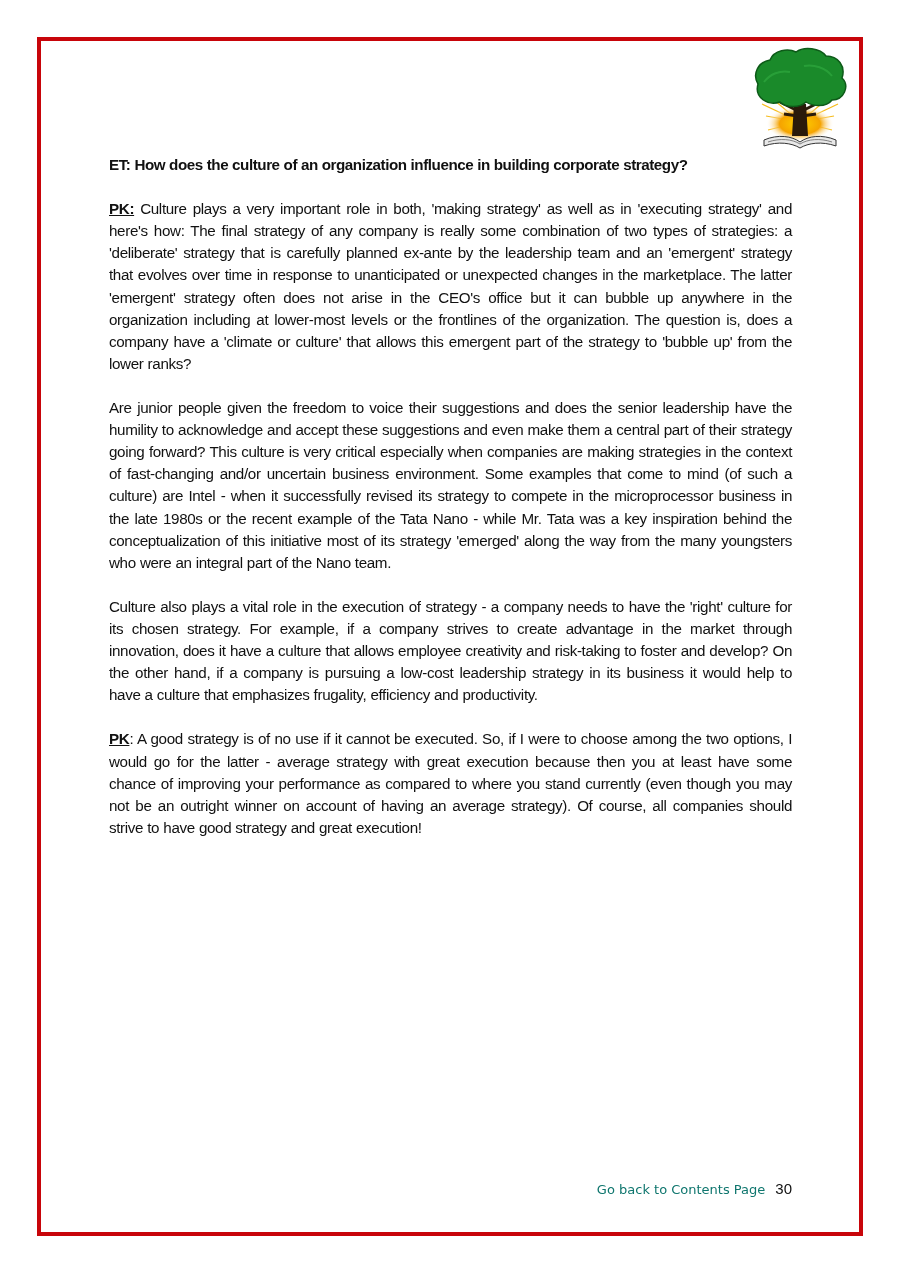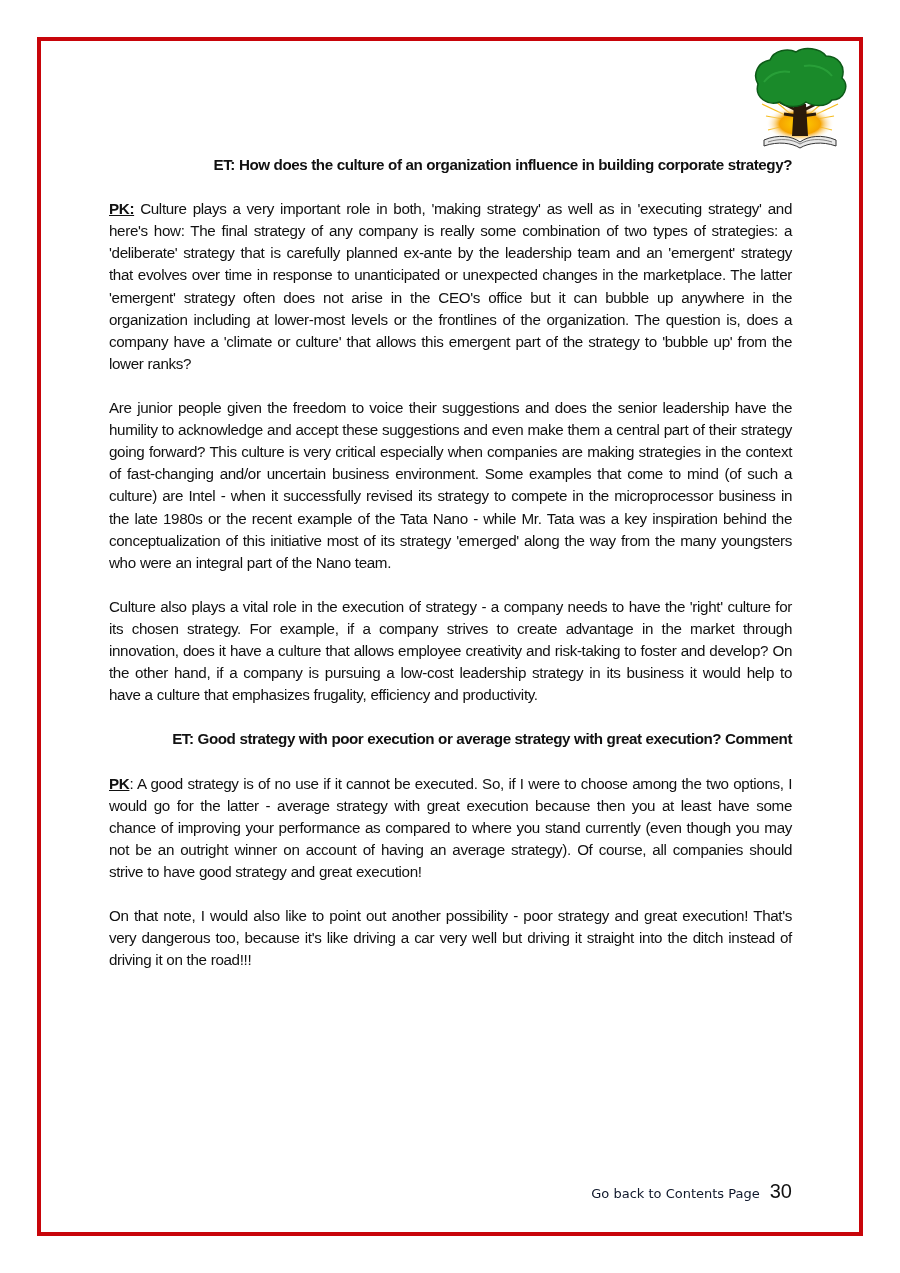--- a/index.html
+++ b/index.html
@@ -8,30 +8,30 @@
       position: absolute; left: 37px; top: 37px; width: 818px; height: 1191px;
       border: 4px solid #c8050a; box-sizing: content-box;
     }
     .logo { position: absolute; left: 744px; top: 44px; width: 112px; height: 112px; }
     .content {
       position: absolute; left: 109px; top: 154px; width: 683px;
       font-family: "Liberation Sans", sans-serif; font-size: 15.2px; line-height: 22.1px;
       color: #111; letter-spacing: -0.35px; word-spacing: 0.2px;
     }
     .content p { margin: 0 0 22.1px 0; text-align: justify; }
-    .content p.q { font-weight: bold; text-align: right; letter-spacing: -0.45px; }
+    .content p.q { font-weight: bold; text-align: left; letter-spacing: -0.45px; }
     .content p.last { text-align: justify; text-align-last: left; margin-top: 16px; }
     .lbl { font-weight: bold; text-decoration: underline; }
     .footer {
       position: absolute; top: 1180px; right: 108px;
       font-family: "DejaVu Sans", sans-serif; font-size: 13px; color: #444;
       display: flex; align-items: baseline; gap: 10px;
     }
-    .footer .pg { font-family: "Liberation Sans", sans-serif; font-size: 20px; color: #111; }
-    .footer a { color: #0f172a; text-decoration: none; }
+    .footer .pg { font-family: "Liberation Sans", sans-serif; font-size: 15px; color: #111; }
+    .footer a { color: #0f766e; text-decoration: none; }
   </style>
 </head>
 <body>
 
 <div class="frame"></div>
 
 <div class="logo">
   <svg width="112" height="112" viewBox="0 0 112 112">
     <defs>
       <radialGradient id="glow" cx="50%" cy="55%" r="50%">
@@ -58,21 +58,19 @@
     <path d="M20 96 C34 90 48 92 56 98 C64 92 78 90 92 96 L92 102 C78 97 64 99 56 104 C48 99 34 97 20 102 Z" fill="#e8e8e8" stroke="#333" stroke-width="1"></path>
     <path d="M24 98 C36 94 48 95 56 100 M88 98 C76 94 64 95 56 100" stroke="#666" stroke-width="0.8" fill="none"></path>
   </svg>
 </div>
 
 <div class="content">
   <p class="q"><span>ET:</span><span> How does the culture of an organization influence in building corporate strategy?</span></p>
   <p><span class="lbl">PK:</span><span> Culture plays a very important role in both, 'making strategy' as well as in 'executing strategy' and here's how: The final strategy of any company is really some combination of two types of strategies: a 'deliberate' strategy that is carefully planned ex-ante by the leadership team and an 'emergent' strategy that evolves over time in response to unanticipated or unexpected changes in the marketplace. The latter 'emergent' strategy often does not arise in the CEO's office but it can bubble up anywhere in the organization including at lower-most levels or the frontlines of the organization. The question is, does a company have a 'climate or culture' that allows this emergent part of the strategy to 'bubble up' from the lower ranks?</span></p>
   <p class="last">Are junior people given the freedom to voice their suggestions and does the senior leadership have the humility to acknowledge and accept these suggestions and even make them a central part of their strategy going forward? This culture is very critical especially when companies are making strategies in the context of fast-changing and/or uncertain business environment. Some examples that come to mind (of such a culture) are Intel - when it successfully revised its strategy to compete in the microprocessor business in the late 1980s or the recent example of the Tata Nano - while Mr. Tata was a key inspiration behind the conceptualization of this initiative most of its strategy 'emerged' along the way from the many youngsters who were an integral part of the Nano team.</p>
   <p class="last">Culture also plays a vital role in the execution of strategy - a company needs to have the 'right' culture for its chosen strategy. For example, if a company strives to create advantage in the market through innovation, does it have a culture that allows employee creativity and risk-taking to foster and develop? On the other hand, if a company is pursuing a low-cost leadership strategy in its business it would help to have a culture that emphasizes frugality, efficiency and productivity.</p>
-  <p class="q"><span>ET:</span><span> Good strategy with poor execution or average strategy with great execution? Comment</span></p>
   <p class="last"><span class="lbl">PK</span><span>:  A good strategy is of no use if it cannot be executed. So, if I were to choose among the two options, I would go for the latter - average strategy with great execution because then you at least have some chance of improving your performance as compared to where you stand currently (even though you may not be an outright winner on account of having an average strategy). Of course, all companies should strive to have good strategy and great execution!</span></p>
-  <p class="last">On that note, I would also like to point out another possibility - poor strategy and great execution! That's very dangerous too, because it's like driving a car very well but driving it straight into the ditch instead of driving it on the road!!!</p>
 </div>
 
 <div class="footer">
   <a href="#">Go back to Contents Page</a>
   <span class="pg">30</span>
 </div>
 
 </body></html>

